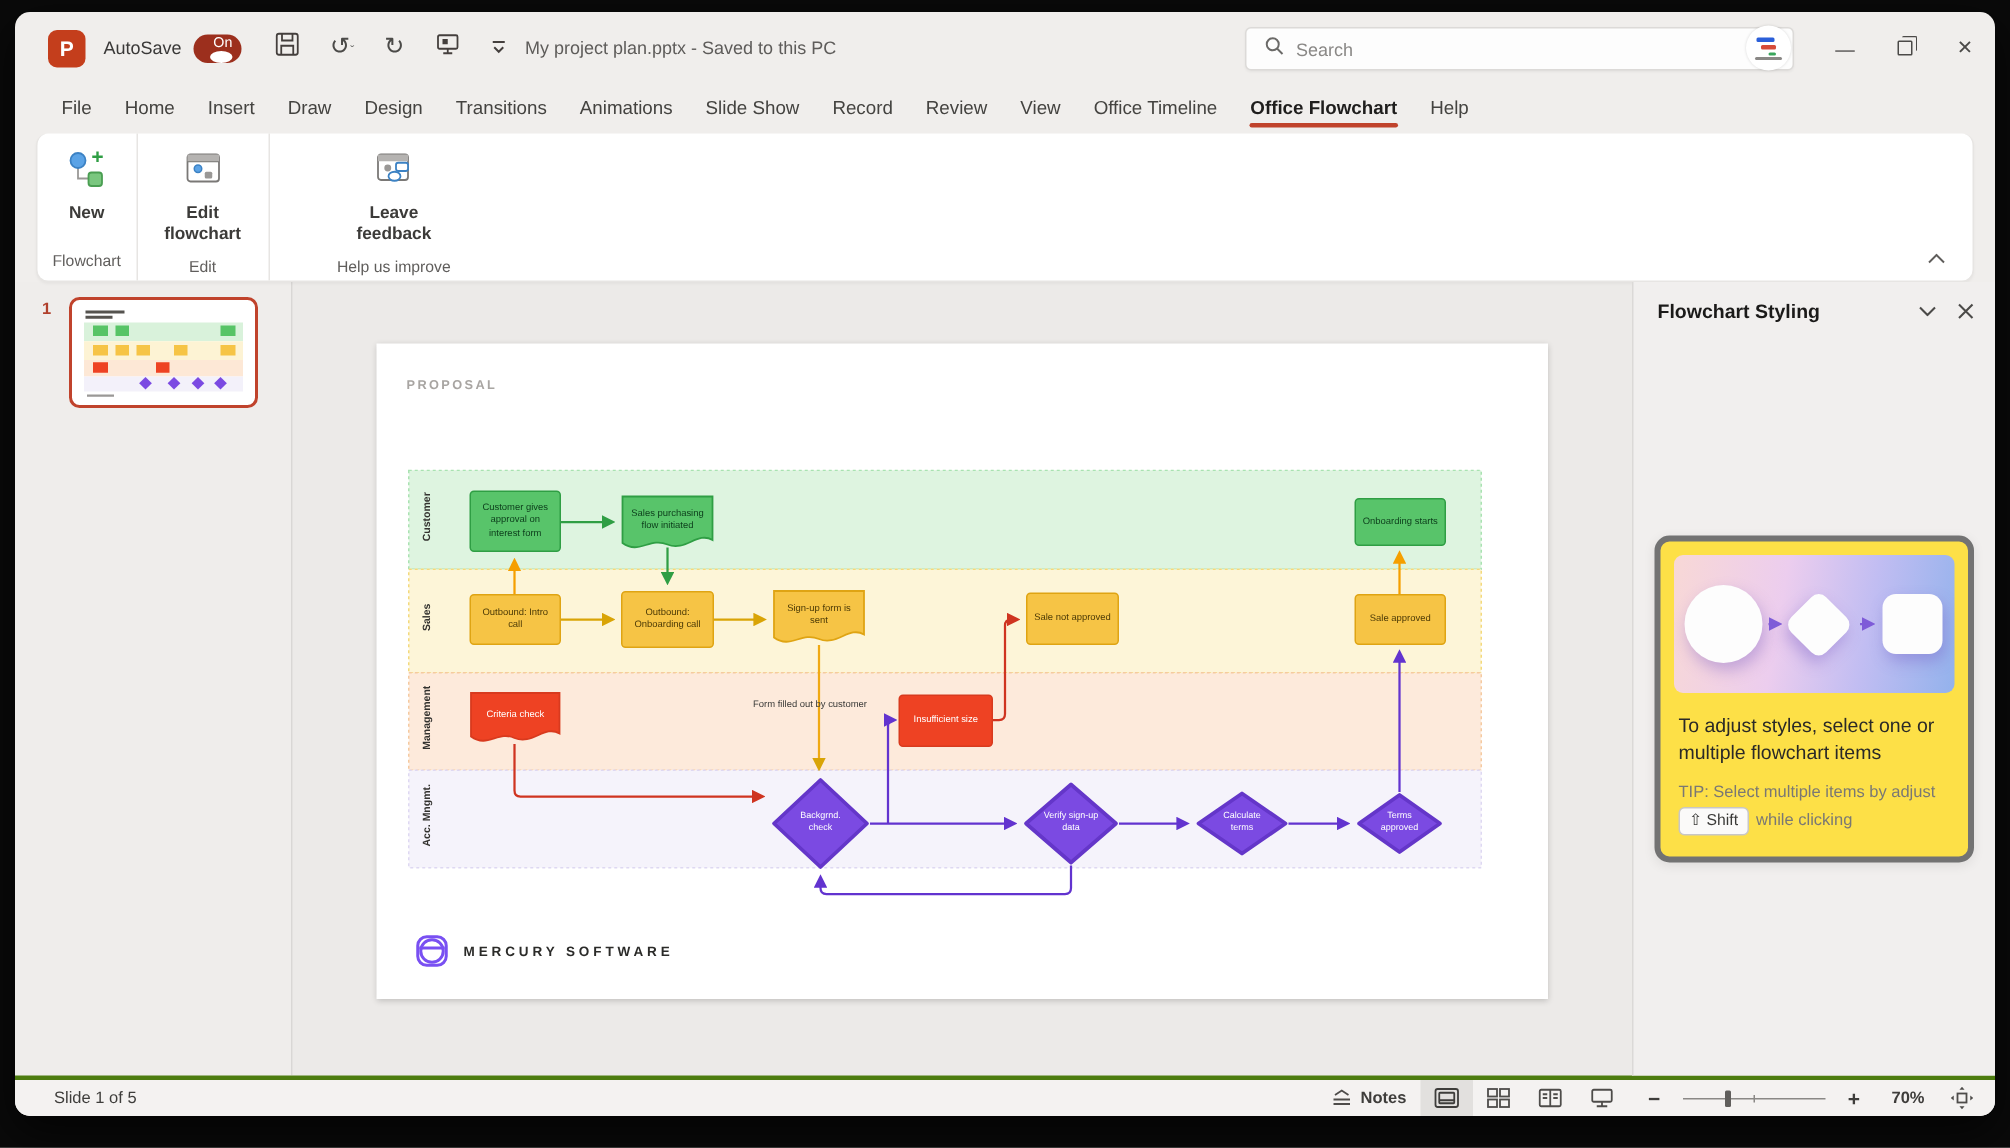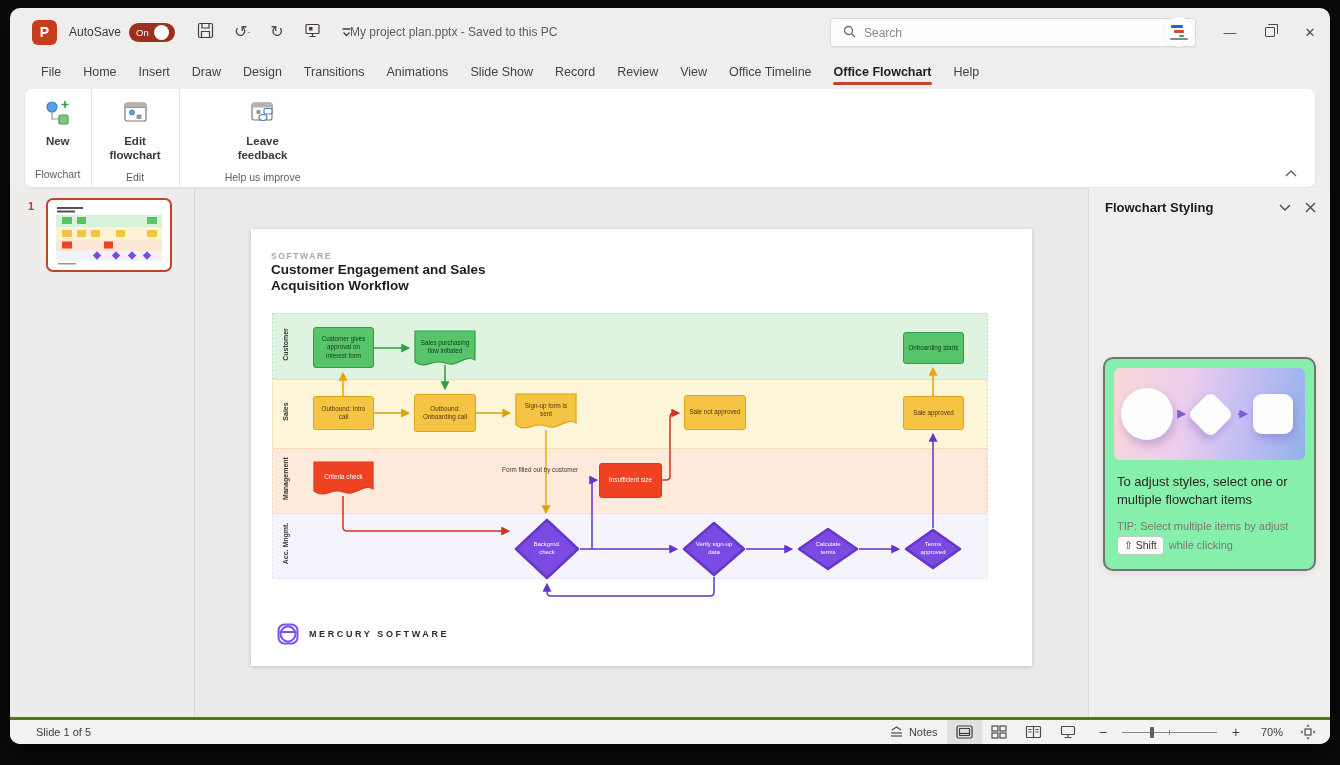--- a/index.html
+++ b/index.html
@@ -3,21 +3,21 @@
 <meta charset="utf-8">
 <style>
   * { margin:0; padding:0; box-sizing:border-box; }
   html,body { width:1340px; height:765px; background:#0a0a0a; font-family:"Liberation Sans","DejaVu Sans",sans-serif; overflow:hidden; }
   .window { position:absolute; left:10px; top:8px; width:1320px; height:736px; background:#f0eeec; border-radius:10px; overflow:hidden; display:flex; flex-direction:column; box-shadow:0 10px 30px rgba(0,0,0,.7); }
 
   
   .titlebar { height:48px; flex:0 0 48px; display:flex; align-items:center; position:relative; }
   .pp-icon { width:25px; height:25px; margin-left:22px; border-radius:6px; background:#c43e1c; color:#fff; font-weight:bold; font-size:14px; display:flex; align-items:center; justify-content:center; }
   .autosave-label { font-size:12px; color:#3a3938; margin-left:12px; }
-  .autosave-toggle { margin-left:8px; width:46px; height:19px; border-radius:10px; background:#9c2f1d; display:flex; align-items:center; cursor:pointer; }
+  .autosave-toggle { margin-left:8px; width:32px; height:19px; border-radius:10px; background:#9c2f1d; display:flex; align-items:center; cursor:pointer;flex-direction:column; }
   .autosave-toggle .on-txt { color:#fff; font-size:9.5px; margin-left:7px; }
   .autosave-toggle .knob { width:15px; height:15px; border-radius:50%; background:#fff; margin-left:5px; }
   .qat { display:flex; align-items:center; gap:20px; margin-left:22px; color:#4b4a48; }
   .qat .glyph { font-size:16px; line-height:1; cursor:pointer; }
   .doc-title { position:absolute; left:340px; top:0; height:48px; display:flex; align-items:center; font-size:12px; color:#5e5c5a; }
   .search-box { position:absolute; left:820px; top:10px; width:366px; height:29px; background:#fdfdfd; border:1px solid #dcdad8; border-radius:4px; display:flex; align-items:center; box-shadow:0 1px 2px rgba(0,0,0,.05); }
   .search-box input { border:none; outline:none; background:transparent; font-size:12px; color:#444; width:240px; font-family:inherit; }
   .search-box input::placeholder { color:#8a8886; }
   .search-glyph { margin:0 8px 0 12px; }
   .tb-right { position:absolute; right:0; top:0; height:48px; display:flex; align-items:center; }
@@ -72,34 +72,34 @@
   .dmd { position:absolute; }
   .dmd svg { position:absolute; left:0; top:0; }
   .dmd .dl { position:absolute; inset:0; display:flex; align-items:center; justify-content:center; text-align:center; font-size:6px; line-height:1.3; color:#fff; padding:0 12px; }
   .conn-label { position:absolute; left:200px; top:153px; width:106px; text-align:right; font-size:6.3px; color:#3a3a38; }
 
   
   .style-panel { flex:0 0 242px; background:#f1efee; border-left:1px solid #dbd9d7; position:relative; }
   .sp-header { display:flex; align-items:center; padding:12px 14px 0 16px; }
   .sp-title { font-size:13px; font-weight:bold; color:#1b1a19; flex:1; }
   .sp-icon { cursor:pointer; margin-left:14px; display:flex; }
-  .sp-card { position:absolute; left:14px; right:14px; top:169px; background:#86efac; border:2px solid #737373; border-radius:10px; box-shadow:0 2px 8px rgba(0,0,0,.08); padding:9px 9px 14px 9px; }
+  .sp-card { position:absolute; left:14px; right:14px; top:169px; background:#fde047; border:4px solid #737373; border-radius:10px; box-shadow:0 2px 8px rgba(0,0,0,.08); padding:9px 9px 14px 9px; }
   .sp-img { height:92px; border-radius:6px; background:linear-gradient(100deg,#f8d8d6 0%,#eccdee 38%,#c1bdf2 68%,#93b2ec 100%); position:relative; overflow:hidden; }
   .shape { position:absolute; background:#fdfdfd; box-shadow:2px 5px 10px rgba(110,80,190,.35); }
   .sh-circle { width:52px; height:52px; border-radius:50%; left:7px; top:20px; }
   .sh-diamond { width:33px; height:33px; border-radius:7px; transform:rotate(45deg); left:80px; top:30px; }
   .sh-square { width:40px; height:40px; border-radius:9px; left:139px; top:26px; }
   .sp-desc { font-size:13px; color:#2a2927; line-height:1.4; margin:13px 3px 9px 3px; }
   .sp-tip { font-size:11px; color:#7a7874; line-height:1.6; margin:0 3px; }
   .key-chip { display:inline-block; border:1px solid #c9c7c5; background:#fbfaf9; border-radius:4px; padding:0 6px; font-size:10.5px; color:#3b3a38; margin-right:5px; }
 
   
   .statusbar { flex:0 0 27px; background:#f4f2f1; border-top:3px solid #4d7c0f; display:flex; align-items:center; font-size:11px; color:#3e3d3b; }
   .sb-left { margin-left:26px; }
-  .sb-right { margin-left:auto; display:flex; align-items:center; height:100%; }
+  .sb-right { margin-left:auto; display:flex; align-items:center; height:100%;font-weight:bold; }
   .sb-btn { height:100%; display:flex; align-items:center; justify-content:center; padding:0 9px; cursor:pointer; gap:5px; }
   .sb-btn.sel { background:#e2e0de; }
   .zoom-track { width:95px; height:1px; background:#8a8886; position:relative; margin:0 6px; }
   .zoom-track .tick { position:absolute; left:50%; top:-2px; width:1px; height:5px; background:#8a8886; }
   .zoom-track .thumb { position:absolute; left:30%; top:-5px; width:4px; height:11px; background:#605e5c; border-radius:1px; cursor:pointer; }
   .zoom-pct { width:34px; text-align:right; margin-right:8px; }
 </style>
 </head>
 <body>
 
@@ -263,23 +263,21 @@
             <rect x="79" y="50.5" width="6" height="6" transform="rotate(45 82 53.5)"></rect>
             <rect x="94" y="50.5" width="6" height="6" transform="rotate(45 97 53.5)"></rect>
           </g>
           <rect x="8" y="61" width="18" height="1.5" fill="#9a9896"></rect>
         </svg>
       </div>
     </div>
 
     <div class="canvas-area">
       <div class="slide">
-        <div class="kicker">SOFTWARE</div>
-        <div class="slide-title" style="white-space:pre-line;">Customer Engagement and Sales
-Acquisition Workflow</div>
+        <div class="kicker">PROPOSAL</div>
 
         <div class="chart">
           <svg class="base" width="716" height="300" viewBox="0 0 716 300">
             <defs>
               <marker id="ah-green" markerWidth="6" markerHeight="6" refX="4.5" refY="3" orient="auto">
                   <path d="M0,0 L6,3 L0,6 Z" fill="#2f9e44"></path>
                 </marker>
               <marker id="ah-gold" markerWidth="6" markerHeight="6" refX="4.5" refY="3" orient="auto">
                   <path d="M0,0 L6,3 L0,6 Z" fill="#d9a406"></path>
                 </marker>

